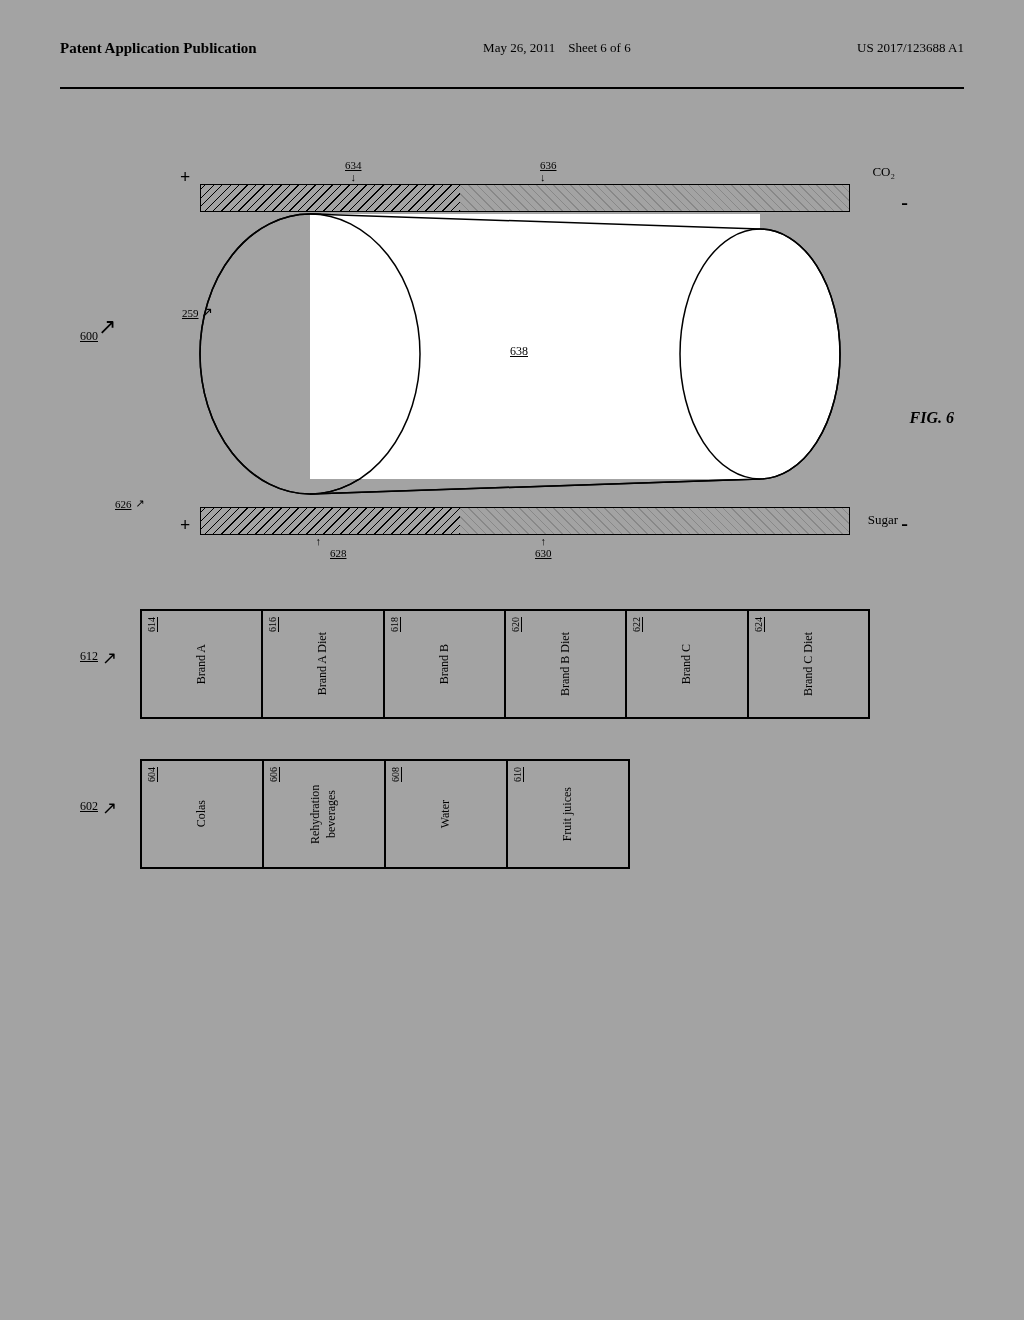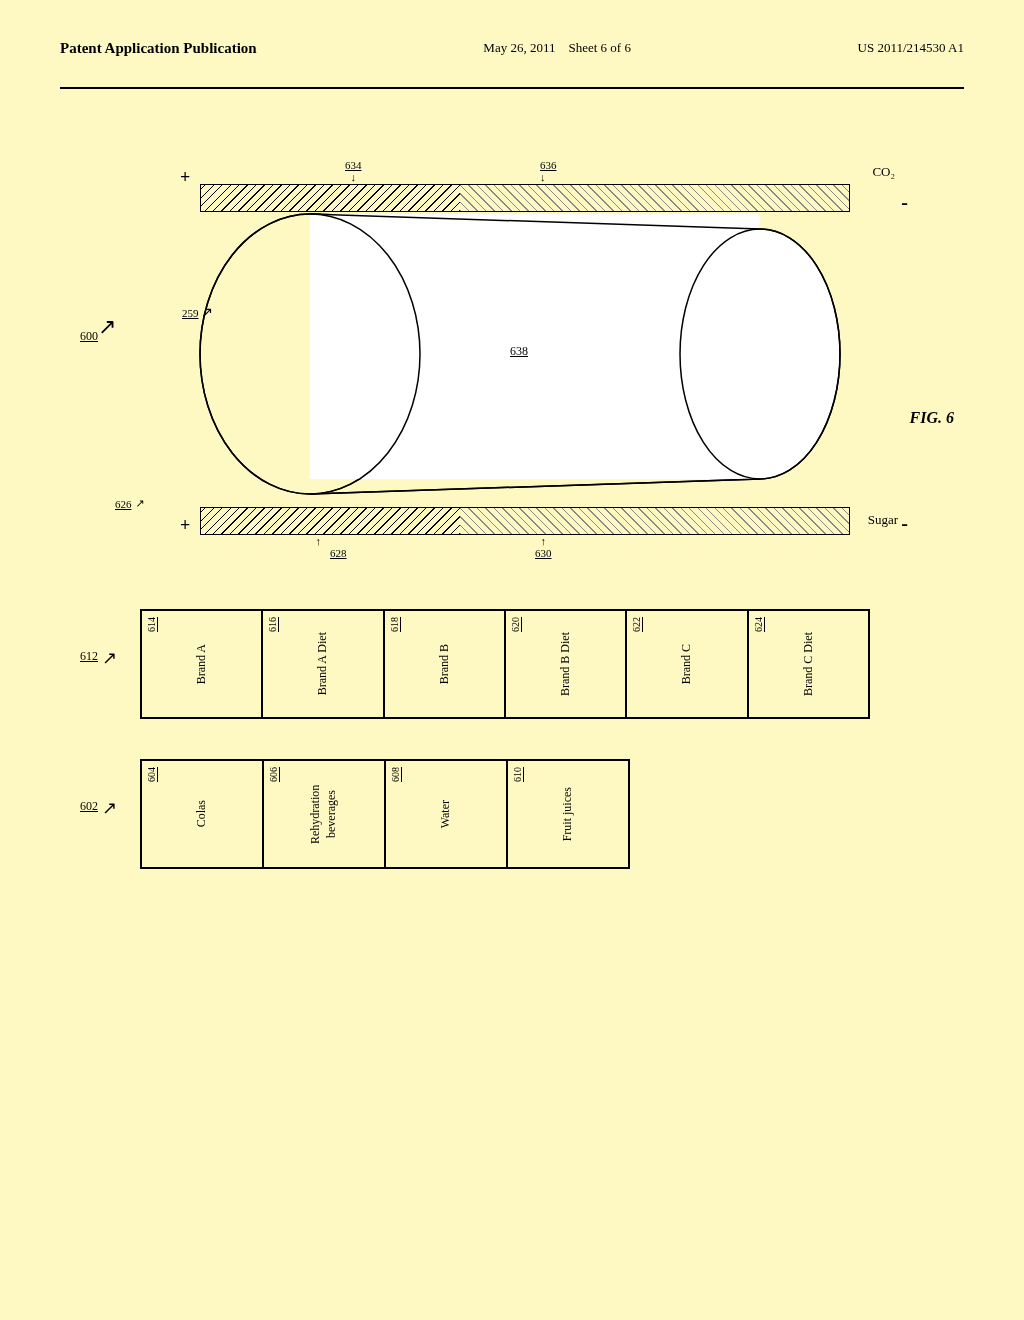--- a/index.html
+++ b/index.html
@@ -8,21 +8,21 @@
       font-family: 'Times New Roman', Times, serif;
       width: 1024px;
       min-height: 1320px;
       position: relative;
       overflow-x: hidden;
     }
 
     .page {
       width: 1024px;
       min-height: 1320px;
-      background: #fef9c3;
+      background: #a3a3a3;
       padding: 40px 60px;
       position: relative;
     }
 
     
     .header {
       display: flex;
       justify-content: space-between;
       align-items: flex-start;
       margin-bottom: 30px;
@@ -292,21 +292,21 @@
 <body>
 
 <div class="page">
 
   <div class="header">
     <div class="header-left">Patent Application Publication</div>
     <div class="header-center">
       <span>May 26, 2011</span>&nbsp;&nbsp;&nbsp;
       <span>Sheet 6 of 6</span>
     </div>
-    <div class="header-right">US 2011/214530 A1</div>
+    <div class="header-right">US 2017/123688 A1</div>
   </div>
   <hr class="header-divider">
 
   <div class="diagram-area">
 
     <div class="fig-label">FIG. 6</div>
 
     <div class="top-section">
 
       <span class="label-600 ref-num">600</span>

